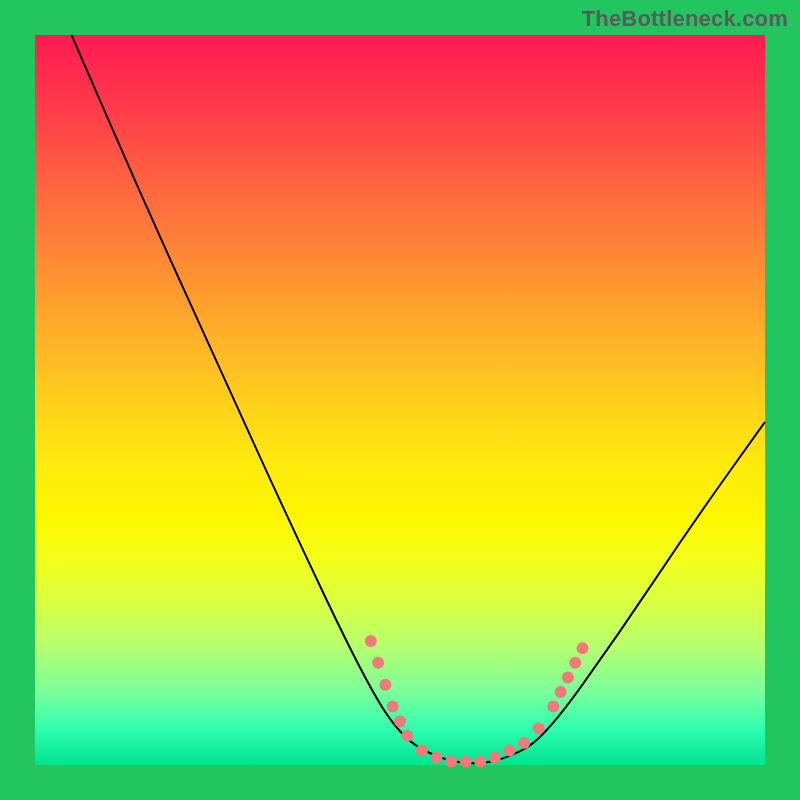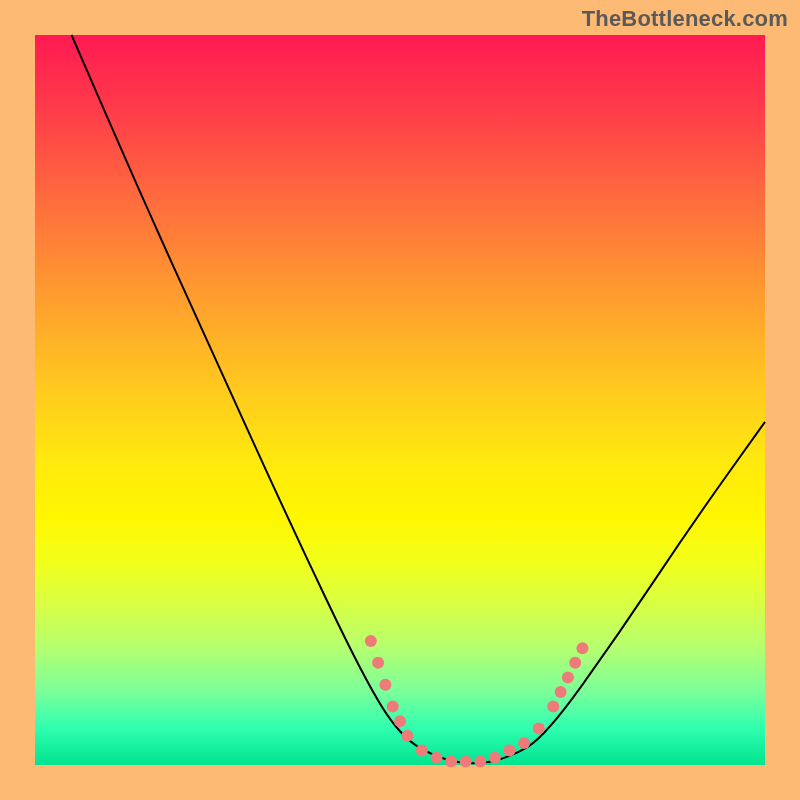--- a/index.html
+++ b/index.html
@@ -9,21 +9,21 @@
     height: 800px;
     background: #000;
     overflow: hidden;
   }
   .frame {
     position: absolute;
     left: 0;
     top: 0;
     width: 800px;
     height: 800px;
-    background: #fdba74;
+    background: #22c55e;
   }
   .plot-area {
     position: absolute;
     left: 35px;
     top: 35px;
     width: 730px;
     height: 730px;
     background: linear-gradient(to bottom,
       #ff1a52 0%,
       #ff3b4a 10%,

